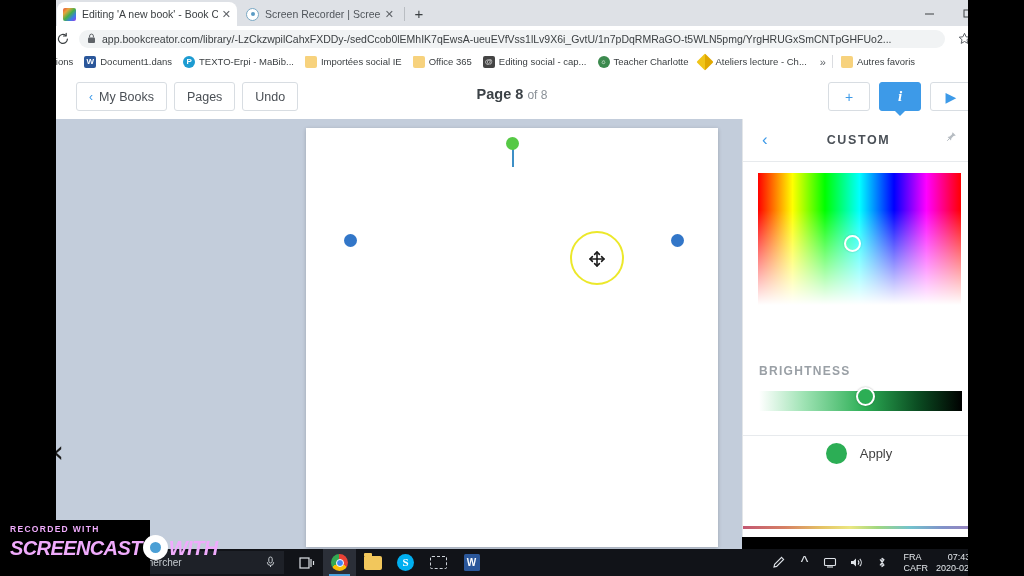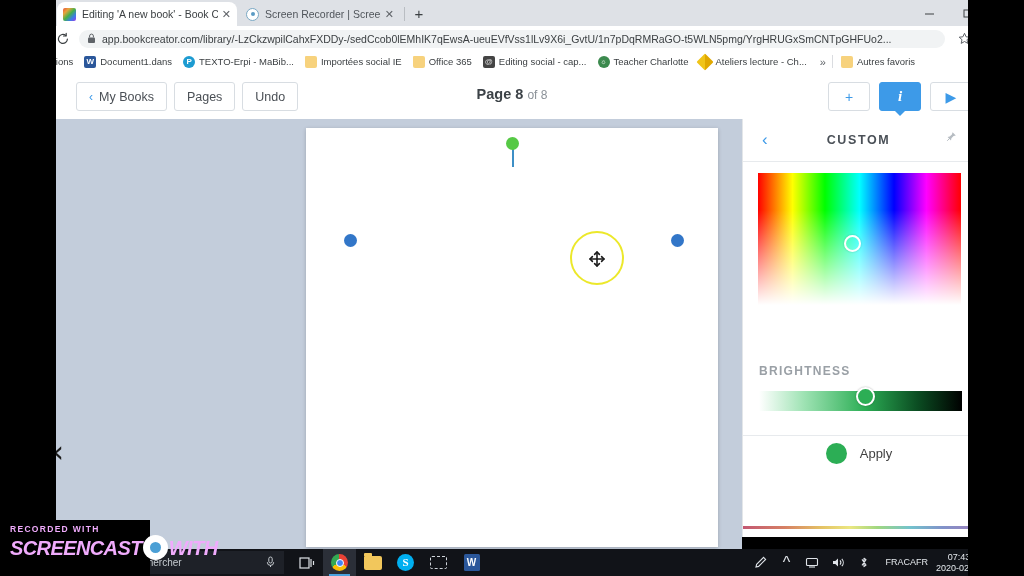--- a/index.html
+++ b/index.html
@@ -123,21 +123,21 @@
   .tsk.active:after{content:"";position:absolute;left:6px;bottom:0;width:21px;height:2px;background:#4aa3e0;}
   .chrome-ico{width:17px;height:17px;border-radius:50%;background:conic-gradient(#e94235 0deg 120deg,#fbbc05 120deg 240deg,#34a853 240deg 360deg);position:relative;}
   .chrome-ico:after{content:"";position:absolute;left:4.5px;top:4.5px;width:8px;height:8px;border-radius:50%;background:#4285f4;border:1.5px solid #fff;box-sizing:border-box;}
   .folder-ico{width:18px;height:14px;background:#f2c75c;border-radius:1px 2px 2px 2px;position:relative;}
   .folder-ico:before{content:"";position:absolute;left:0;top:-3px;width:8px;height:3px;background:#f2c75c;border-radius:1px 1px 0 0;}
   .skype-ico{width:17px;height:17px;border-radius:50%;background:#00aff0;color:#fff;font-size:11px;font-weight:bold;line-height:17px;text-align:center;font-family:"Liberation Serif",serif;}
   .snip-ico{width:17px;height:13px;border:1.4px dashed #cfd4da;border-radius:2px;box-sizing:border-box;}
   .wordt-ico{width:16px;height:17px;background:#2b579a;border-radius:1.5px;color:#fff;font-size:10px;font-weight:bold;line-height:17px;text-align:center;}
   .tray{margin-left:auto;display:flex;align-items:center;padding-right:6px;}
   .tray-ico{width:26px;height:27px;display:flex;align-items:center;justify-content:center;color:#dfe3e8;}
-  .tray-lang{display:flex;flex-direction:row;justify-content:center;color:#e4e8ec;font-size:9px;line-height:11px;margin:16px 8px;}
+  .tray-lang{display:flex;flex-direction:column;justify-content:center;color:#e4e8ec;font-size:9px;line-height:11px;margin:16px 8px;}
   .tray-clock{display:flex;flex-direction:column;align-items:center;justify-content:center;color:#e4e8ec;font-size:9px;line-height:11px;margin-right:10px;}
 
   
   .watermark{position:absolute;left:10px;top:524px;width:220px;height:42px;color:#f0abfc;z-index:40;}
   .wm-top{font-size:8.5px;font-weight:bold;letter-spacing:1.3px;}
   .wm-main{display:flex;align-items:center;font-size:20px;font-weight:bold;letter-spacing:-0.6px;line-height:22px;margin-top:1px;font-style:italic;}
   .wm-dot{width:25px;height:25px;border-radius:50%;background:#fff;display:inline-flex;align-items:center;justify-content:center;margin:0 1px;}
   .wm-dot i{width:11px;height:11px;border-radius:50%;background:#4b9fd5;display:block;}
   .wm-shade{position:absolute;left:0;top:520px;width:150px;height:56px;background:#000;z-index:35;}
   .side-black{position:absolute;top:0;width:56px;height:576px;background:#000;z-index:30;}

